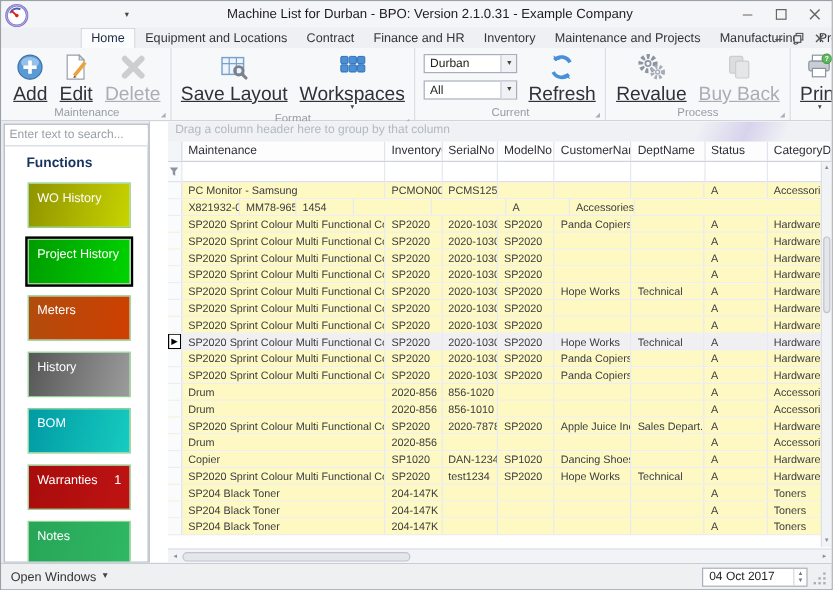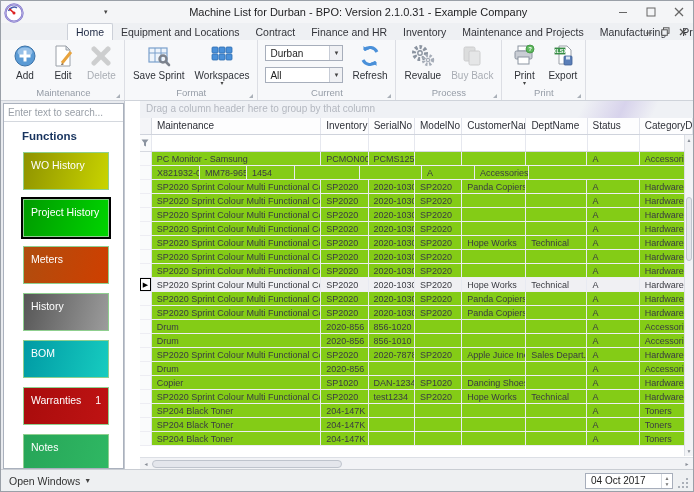--- a/index.html
+++ b/index.html
@@ -21,21 +21,21 @@
   .tab.active { background:#fbfcfd; border:1px solid #ccd0d8; border-bottom:none; border-radius:2px 2px 0 0; color:#1f2a44; }
   .mdicontrols { position:absolute; right:2px; top:1px; display:flex; }
   .mbtn { width:17px; height:15px; display:flex; align-items:center; justify-content:center; color:#555; }
 
   
   .ribbon { height:61px; flex:0 0 61px; background:#f7f8fa; border-bottom:1px solid #cfd3da; display:flex; padding-left:2px; }
   .rgroup { display:flex; flex-direction:column; border-right:1px solid #dcdee4; padding:2px 3px 0 3px; }
   .rbuttons { flex:1; display:flex; align-items:flex-start; }
   .rbtn { display:flex; flex-direction:column; align-items:center; padding:1px 5px; min-width:38px; }
   .rbtn .ricon { width:26px; height:26px; display:flex; align-items:center; justify-content:center; }
-  .rbtn .rlabel { font-size:10px; color:#2f3238; margin-top:1px; white-space:nowrap; }
+  .rbtn .rlabel { font-size:16px; color:#2f3238; margin-top:1px; white-space:nowrap;text-decoration:underline; }
   .rbtn.disabled .rlabel { color:#a9adb4; }
   .rbtn.disabled .ricon { opacity:.55; filter:grayscale(1); }
   .ddarrow { font-size:6px; color:#444; line-height:5px; }
   .rgrouplabel { height:13px; font-size:9.5px; color:#959ca6; text-align:center; position:relative; padding:0 10px; }
   .launcher { position:absolute; right:1px; bottom:2px; width:0; height:0; border-left:4px solid transparent; border-bottom:4px solid #aab0b8; }
   .combo-stack { display:flex; flex-direction:column; justify-content:flex-start; gap:6px; padding:3px 4px 0 4px; }
   .combo { width:78px; height:16px; background:#fff; border:1px solid #a7aebb; display:flex; align-items:center; }
   .combo-value { flex:1; font-size:10px; color:#222; padding-left:4px; }
   .combo-btn { width:13px; height:100%; border-left:1px solid #c7ccd6; background:#f0f1f4; font-size:6px; color:#444; display:flex; align-items:center; justify-content:center; }
 
@@ -61,21 +61,21 @@
   .gridwrap { flex:1; position:relative; background:#fff; border-left:1px solid #c3c8d0; display:flex; flex-direction:column; overflow:hidden;padding-left:15px; }
   .group-panel { height:17px; flex:0 0 17px; background:#eff1f5; font-size:10px; color:#b4b8c0; padding:2px 0 0 6px; position:relative; overflow:hidden; }
   .corner-deco { position:absolute; right:8px; top:0; width:150px; height:34px; background:linear-gradient(115deg, rgba(255,255,255,0) 30%, rgba(196,186,228,.55) 55%, rgba(255,255,255,0) 75%); pointer-events:none; }
   .grid-header-row { height:17px; flex:0 0 17px; display:flex; background:#fdfdfe; border-bottom:1px solid #cfd3dc; }
   .hcell { font-size:10px; color:#2e3038; padding:2px 0 0 5px; border-right:1px solid #e2e4ec; white-space:nowrap; overflow:hidden; }
   .hcell.ind { border-right:1px solid #d8dbe2; background:#f4f5f8; }
   .filter-row { height:17px; flex:0 0 17px; display:flex; border-bottom:1px solid #d6d9e0; background:#fff; }
   .fcell { border-right:1px solid #e6e8ef; }
   .fcell.ind { display:flex; align-items:center; justify-content:center; background:#fafbfc; }
   .grid-body { flex:1; overflow:hidden; position:relative; }
-  .grow { height:14px; display:flex; background:#84cc16; border-bottom:1px solid #ededf3; }
+  .grow { height:14px; display:flex; background:#fef9c3; border-bottom:1px solid #ededf3; }
   .grow.selected { background:#f0f0f3; }
   .gcell { font-size:9px; color:#3a3b42; padding:1.5px 0 0 5px; border-right:1px solid #e8eaf1; white-space:nowrap; overflow:hidden; }
   .gcell.ind { padding:0; display:flex; align-items:center; justify-content:center; border-right:1px solid #dfe2e8; background:#fafbfc; }
   .grow.selected .gcell.ind { background:#fff; box-shadow:inset 0 0 0 1px #000; font-size:7px; color:#000; }
 
   
   .vscroll { position:absolute; top:34px; right:0; bottom:13px; width:9px; background:#f2f3f6; border-left:1px solid #dcdfe5; display:flex; flex-direction:column; }
   .vscroll .sarrow { height:10px; font-size:5px; color:#8a8f98; display:flex; align-items:center; justify-content:center; }
   .vthumb { margin:52px 1px 0 1px; height:64px; background:#e4e6ec; border:1px solid #bfc4cd; border-radius:3px; }
   .hscroll { height:12px; flex:0 0 12px; background:#f2f3f6; border-top:1px solid #dcdfe5; display:flex; align-items:center; margin-top:1px; }
@@ -205,21 +205,21 @@
           <span class="ricon">
             <svg width="24" height="24" viewBox="0 0 24 24">
                 <rect x="2" y="4" width="18" height="14" fill="#eef4fb" stroke="#7aa0cc" stroke-width="1.2"></rect>
                 <line x1="2" y1="9" x2="20" y2="9" stroke="#7aa0cc" stroke-width="1"></line>
                 <line x1="8" y1="4" x2="8" y2="18" stroke="#7aa0cc" stroke-width="1"></line>
                 <line x1="14" y1="4" x2="14" y2="18" stroke="#7aa0cc" stroke-width="1"></line>
                 <circle cx="16" cy="15" r="3.5" fill="none" stroke="#7c828c" stroke-width="2.4"></circle>
                 <line x1="18.5" y1="17.5" x2="22" y2="21" stroke="#7c828c" stroke-width="2.6" stroke-linecap="round"></line>
               </svg>
           </span>
-          <span class="rlabel">Save Sprint</span>
+          <span class="rlabel">Save Layout</span>
         </div>
         <div class="rbtn">
           <span class="ricon">
             <svg width="24" height="24" viewBox="0 0 24 24">
                 <g fill="#4a90d9" stroke="#2f6cb0" stroke-width="0.8">
                   <rect x="2" y="3" width="6" height="6" rx="1"></rect>
                   <rect x="9" y="3" width="6" height="6" rx="1"></rect>
                   <rect x="16" y="3" width="6" height="6" rx="1"></rect>
                   <rect x="2" y="10" width="6" height="6" rx="1"></rect>
                   <rect x="9" y="10" width="6" height="6" rx="1"></rect>

